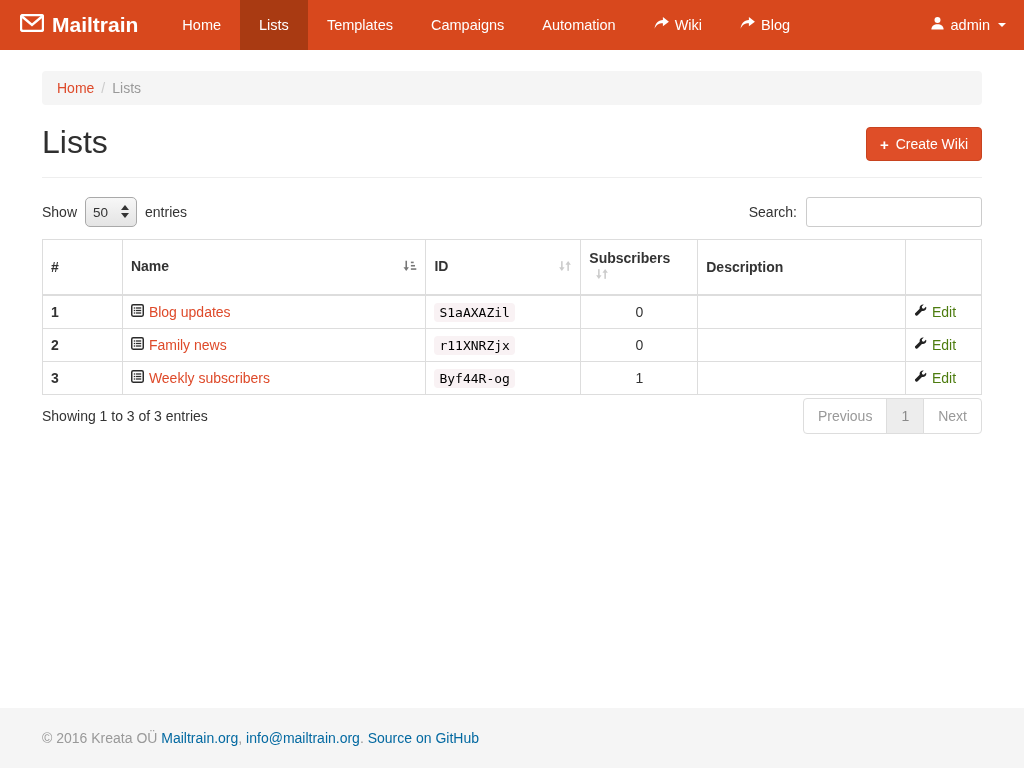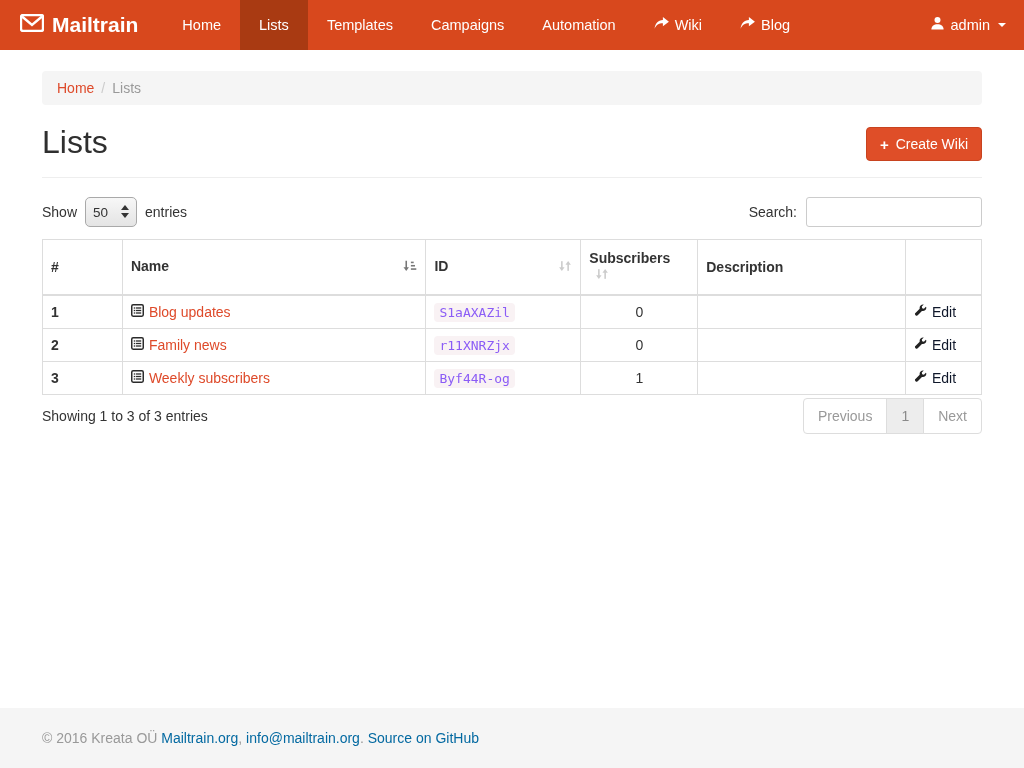--- a/index.html
+++ b/index.html
@@ -47,22 +47,22 @@
   
   table { width:100%; border-collapse:collapse; margin-top:12px; font-size:14px; }
   th, td { border:1px solid #DDD; padding:8px; text-align:left; vertical-align:middle; }
   th { font-weight:700; border-bottom-width:2px; padding-top:10px; padding-bottom:10px; cursor:pointer; }
   col.c-num{width:80px;} col.c-name{width:304px;} col.c-id{width:155px;} col.c-sub{width:117px;} col.c-desc{width:208px;} col.c-act{width:76px;}
   td.num { font-weight:700; }
   td.sub { text-align:center; }
   .sort-float { float:right; margin-top:1px; }
   .sort-inline { display:inline-block; vertical-align:-2px; margin-left:6px; }
   .name-link { color:#DE4A2A; display:inline-flex; align-items:center; gap:5px;justify-content:center; }
-  .code { font-family:"DejaVu Sans Mono", monospace; font-size:13px; color:#8b5cf6; background:#F9F2F4; padding:2px 5px; border-radius:4px; }
-  .edit-link { color:#0f172a; display:inline-flex; align-items:center; gap:5px; }
+  .code { font-family:"DejaVu Sans Mono", monospace; font-size:13px; color:#000000; background:#F9F2F4; padding:2px 5px; border-radius:4px; }
+  .edit-link { color:#4d7c0f; display:inline-flex; align-items:center; gap:5px; }
 
   .table-foot { display:flex; justify-content:space-between; align-items:center; margin-top:3px; }
   .summary { font-size:14px; color:#333; }
   .pagination { display:flex; list-style:none; }
   .page-btn { border:1px solid #DDD; background:#fff; color:#999; padding:9px 14px; font-size:14px; margin-left:-1px; cursor:default; }
   .page-btn.first { border-radius:4px 0 0 4px; margin-left:9px; }
   .page-btn.last { border-radius:0 4px 4px 0; }
   .page-btn.current { background:#EDEDED; color:#8a8a8a; }
 
   

